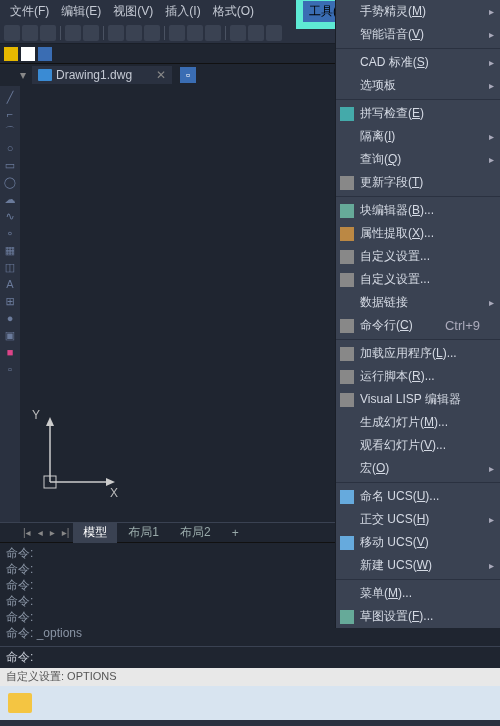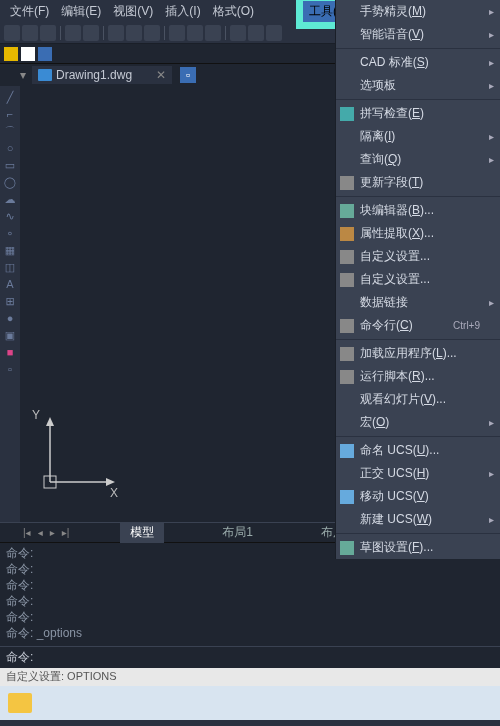--- a/index.html
+++ b/index.html
@@ -28,40 +28,40 @@
 .workarea { display: flex; height: 436px; }
 .vtoolbar { width: 20px; background: #2a3140; display: flex; flex-direction: column; gap: 3px; padding-top: 4px; align-items: center; }
 .vt { width: 14px; height: 14px; color: #6a7a9a; display: flex; align-items: center; justify-content: center; font-size: 11px; }
 .canvas { flex: 1; background: #1f2530; position: relative; }
 .axis { position: absolute; bottom: 30px; left: 20px; color: #bbb; }
 .axis .y { position: absolute; bottom: 70px; left: -8px; }
 .axis .x { position: absolute; bottom: -8px; left: 70px; }
 .axis svg { display: block; }
 
 .mtabs { display: flex; background: #1f2530; height: 20px; align-items: center; padding-left: 20px; gap: 1px; border-top: 1px solid #3a4252; }
-.mtab { padding: 2px 10px; color: #9aa; margin-left: 47px; }
+.mtab { padding: 2px 10px; color: #9aa; }
 .mtab.active { background: #3a4252; color: #fff; }
 .navbtn { color: #888; padding: 0 3px; font-size: 10px; }
 
 .cmdlog { background: #1f2530; height: 104px; padding: 2px 6px; font-family: monospace; font-size: 12px; color: #8a95a5; line-height: 16px; border-top: 1px solid #111; }
 .cmdinput { background: #1f2530; height: 22px; display: flex; align-items: center; padding: 0 6px; border-top: 1px solid #3a4252; }
 .cmdinput input { background: transparent; border: none; color: #c5cad4; font-family: monospace; font-size: 12px; flex: 1; outline: none; }
 
 .statusbar { background: #e8e8e8; color: #555; height: 18px; padding: 1px 6px; font-size: 11px; font-family: monospace; }
 
 .taskbar { background: #d8e4f0; height: 34px; display: flex; align-items: center; padding-left: 8px; }
 .folder { width: 24px; height: 20px; background: #f4c542; border-radius: 2px; }
 
 
 .dropdown { position: absolute; top: 0; right: 0; width: 165px; background: #3a4252; border-left: 1px solid #1a1f28; z-index: 100; }
 .ditem { display: flex; align-items: center; padding: 3px 6px 3px 24px; position: relative; font-size: 12px; color: #d5dae4; cursor: default; }
 .ditem.hasarrow::after { content: "▸"; position: absolute; right: 6px; font-size: 10px; color: #aab; }
 .ditem .dicon { position: absolute; left: 4px; width: 14px; height: 14px; }
 .dsep { height: 1px; background: #2a3140; margin: 2px 0; }
-.ditem .shortcut { margin-left: auto; margin-right: 14px; color: #aab; font-size: 10px; }
+.ditem .shortcut { margin-left: auto; margin-right: 14px; color: #aab; font-size: 13px; }
 .underline { text-decoration: underline; }
 </style>
 </head>
 <body>
 
 <div class="menubar">
   <span class="mitem">文件(F)</span>
   <span class="mitem">编辑(E)</span>
   <span class="mitem">视图(V)</span>
   <span class="mitem">插入(I)</span>
@@ -231,20 +231,27 @@
     <div class="dsep"></div>
     <div class="ditem">
       <span class="dicon" style="background: rgb(136, 136, 136);"></span>
       <span>加载应用程序(<span class="underline">L</span>)...</span>
     </div>
     <div class="ditem">
       <span class="dicon" style="background: rgb(136, 136, 136);"></span>
       <span>运行脚本(<span class="underline">R</span>)...</span>
     </div>
     <div class="ditem">
+      <span class="dicon" style="background: rgb(136, 136, 136);"></span>
+      <span>Visual LISP 编辑器</span>
+    </div>
+    <div class="ditem">
+      <span>生成幻灯片(<span class="underline">M</span>)...</span>
+    </div>
+    <div class="ditem">
       <span>观看幻灯片(<span class="underline">V</span>)...</span>
     </div>
     <div class="ditem hasarrow">
       <span>宏(<span class="underline">O</span>)</span>
     </div>
     <div class="dsep"></div>
     <div class="ditem">
       <span class="dicon" style="background: rgb(102, 170, 221);"></span>
       <span>命名 UCS(<span class="underline">U</span>)...</span>
     </div>
@@ -253,16 +260,19 @@
     </div>
     <div class="ditem">
       <span class="dicon" style="background: rgb(102, 170, 221);"></span>
       <span>移动 UCS(<span class="underline">V</span>)</span>
     </div>
     <div class="ditem hasarrow">
       <span>新建 UCS(<span class="underline">W</span>)</span>
     </div>
     <div class="dsep"></div>
     <div class="ditem">
+      <span>菜单(<span class="underline">M</span>)...</span>
+    </div>
+    <div class="ditem">
       <span class="dicon" style="background: rgb(102, 170, 153);"></span>
       <span>草图设置(<span class="underline">F</span>)...</span>
     </div>
   </div>
 
 </body></html>

